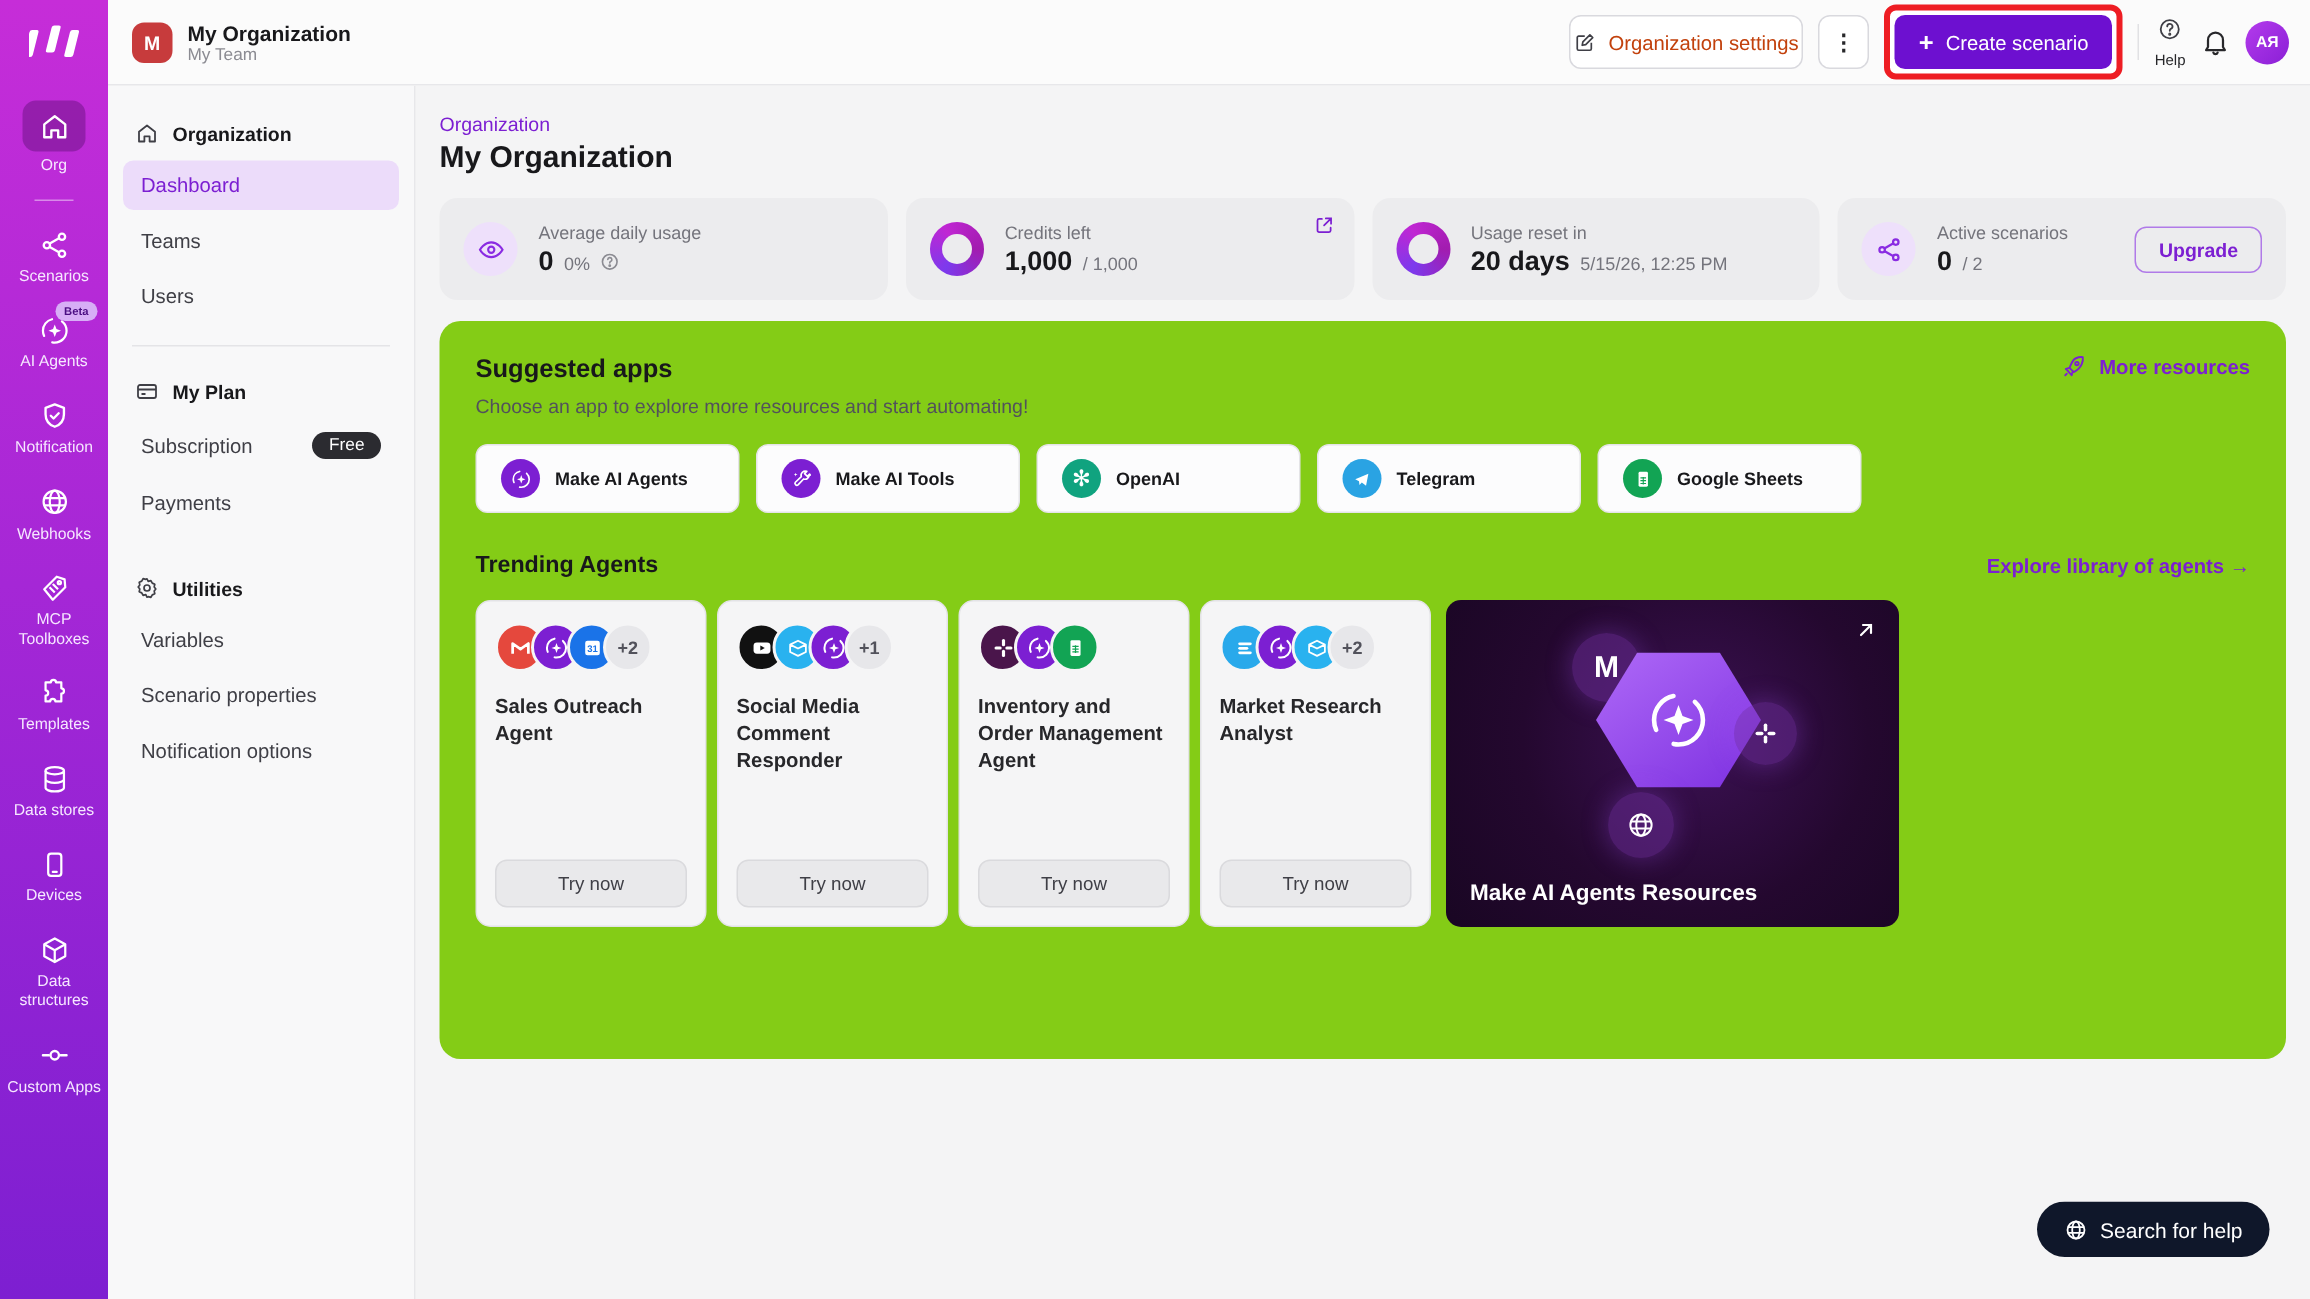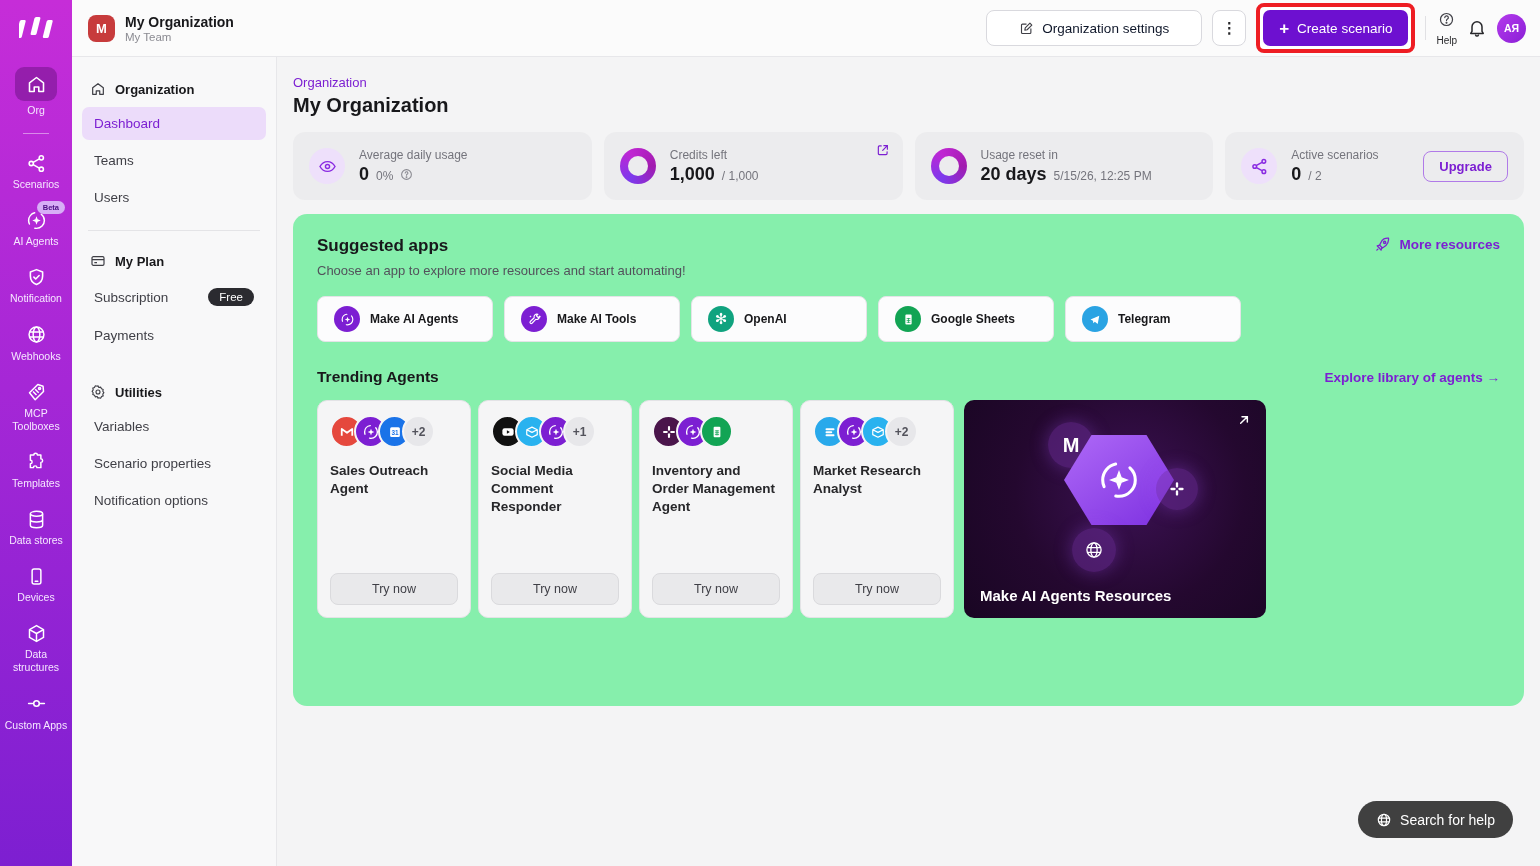--- a/index.html
+++ b/index.html
@@ -28,21 +28,21 @@
   .side-divider { height:1px; background:#e4e4e7; margin:16px 6px; }
   .pill-free { background:#2b2b30; color:#fff; font-size:11.5px; padding:3px 11px; border-radius:20px; }
 
   
   .topbar { position:fixed; left:72px; top:0; width:1468px; height:57px; background:#fbfbfb; border-bottom:1px solid #e7e7ea; display:flex; align-items:center; padding:0 14px 0 16px; z-index:25; }
   .org-avatar { width:27px; height:27px; border-radius:8px; background:#c73b3c; color:#fff; font-size:13px; font-weight:bold; display:flex; align-items:center; justify-content:center; }
   .org-head { margin-left:10px; }
   .org-title { font-size:14px; font-weight:bold; color:#18181b; }
   .org-sub { font-size:11.5px; color:#8b8b92; margin-top:1px; }
   .topbar-right { margin-left:auto; display:flex; align-items:center; gap:10px; }
-  .btn-outline { display:flex; align-items:center; gap:8px; background:#fff; border:1px solid #d9d9de; border-radius:8px; height:36px; padding:0 32px; font-size:13.5px; color:#0f172a; cursor:pointer; }
+  .btn-outline { display:flex; align-items:center; gap:8px; background:#fff; border:1px solid #d9d9de; border-radius:8px; height:36px; padding:0 2px; font-size:13.5px; color:#c2410c; cursor:pointer; }
   .btn-outline svg { width:15px; height:15px; color:#3f3f46; }
   .btn-kebab { width:34px; height:36px; background:#fff; border:1px solid #d9d9de; border-radius:8px; font-size:15px; font-weight:bold; color:#27272a; display:flex; align-items:center; justify-content:center; cursor:pointer; }
   .red-box { border:4px solid #ee1d23; border-radius:8px; padding:3px; background:#fff; }
   .btn-primary { display:flex; align-items:center; gap:8px; background:#6d10d0; border:none; border-radius:7px; height:36px; padding:0 16px; font-size:13.5px; color:#fff; cursor:pointer; }
   .btn-primary .plus { font-size:17px; font-weight:bold; line-height:1; }
   .v-div { width:1px; height:24px; background:#e1e1e4; }
   .help-link { display:flex; align-items:center; gap:7px; font-size:10px; color:#27272a; cursor:pointer;flex-direction:column; }
   .help-link svg { width:17px; height:17px; color:#3f3f46; }
   .bell { width:20px; height:20px; color:#27272a; cursor:pointer; }
   .user-avatar { width:29px; height:29px; border-radius:50%; background:linear-gradient(135deg,#b43bec,#8a1fd6); color:#fff; font-size:10.5px; font-weight:bold; display:flex; align-items:center; justify-content:center; cursor:pointer; }
@@ -61,21 +61,21 @@
   .stat-body { margin-left:14px; }
   .stat-label { font-size:12px; color:#74747c; }
   .stat-valrow { display:flex; align-items:baseline; gap:7px; margin-top:2px; }
   .stat-value { font-size:18px; font-weight:bold; color:#18181b; }
   .stat-suffix { font-size:12px; color:#74747c; }
   .q-icon { width:13px; height:13px; color:#8b8b92; align-self:center; }
   .ext-icon { position:absolute; top:11px; right:13px; width:14px; height:14px; color:#7c1fd2; cursor:pointer; }
   .btn-upgrade { margin-left:auto; border:1px solid #b07ae8; border-radius:8px; background:transparent; color:#7c1fd2; font-size:13px; font-weight:bold; padding:7px 15px; cursor:pointer; }
 
   
-  .panel { margin-top:14px; background:#86efac; border-radius:14px; padding:22px 24px; height:492px; }
+  .panel { margin-top:14px; background:#84cc16; border-radius:14px; padding:22px 24px; height:492px; }
   .panel-head { display:flex; align-items:flex-start; }
   .panel-title { font-size:17px; font-weight:bold; color:#18181b; }
   .panel-sub { font-size:13px; color:#52525b; margin-top:7px; }
   .more-link { margin-left:auto; display:flex; align-items:center; gap:8px; color:#7c1fd2; font-size:13.5px; font-weight:bold; cursor:pointer; }
   .more-link svg { width:17px; height:17px; }
   .chips-row { display:flex; gap:11px; margin-top:18px; }
   .chip { display:flex; align-items:center; gap:10px; background:#fcfcfd; border:1px solid #e4e4e7; border-radius:8px; height:46px; padding:0 16px; min-width:176px; cursor:pointer; }
   .chip-label { font-size:12px; font-weight:bold; color:#18181b; }
   .app-circle { width:26px; height:26px; border-radius:50%; display:flex; align-items:center; justify-content:center; color:#fff; flex:none; }
   .app-circle svg { width:15px; height:15px; }
@@ -99,21 +99,21 @@
   .res-title { position:absolute; left:16px; bottom:14px; color:#fff; font-size:15px; font-weight:bold; }
   .hexagon { position:absolute; left:100px; top:30px; width:110px; height:100px; background:linear-gradient(145deg,#b06bf8,#7c2fe0);
              clip-path:polygon(25% 5%, 75% 5%, 100% 50%, 75% 95%, 25% 95%, 0% 50%); display:flex; align-items:center; justify-content:center; }
   .hexagon svg { width:46px; height:46px; color:#fff; }
   .orb { position:absolute; border-radius:50%; background:rgba(120,50,170,0.45); display:flex; align-items:center; justify-content:center; color:#fff; box-shadow:0 0 18px rgba(160,80,240,0.35); }
   .orb svg { width:20px; height:20px; }
   .orb-m { left:84px; top:22px; width:46px; height:46px; font-size:20px; font-weight:bold; }
   .orb-slack { left:192px; top:68px; width:42px; height:42px; }
   .orb-globe { left:108px; top:128px; width:44px; height:44px; }
 
-  .help-fab { position:fixed; right:27px; bottom:28px; background:#404040; color:#fff; border:none; border-radius:22px; height:37px; padding:0 18px; font-size:14px; display:flex; align-items:center; gap:8px; cursor:pointer; font-family:inherit;margin-top:24px; }
+  .help-fab { position:fixed; right:27px; bottom:28px; background:#0f172a; color:#fff; border:none; border-radius:22px; height:37px; padding:0 18px; font-size:14px; display:flex; align-items:center; gap:8px; cursor:pointer; font-family:inherit;margin-top:24px; }
   .help-fab svg { width:16px; height:16px; }
 </style>
 </head>
 <body>
 
 <nav class="rail">
   <div class="rail-logo">
     <svg viewBox="0 0 34 26">
         <g fill="#fff">
           <rect x="2" y="4" width="6" height="18" rx="1.5" transform="skewX(-14)"></rect>
@@ -436,37 +436,37 @@
               <path d="M5.5 5l.5 1.5L7.5 7 6 7.5 5.5 9 5 7.5 3.5 7 5 6.5z" fill="currentColor" stroke="none"></path>
             </svg>
           </span>
         <span class="chip-label">Make AI Tools</span>
       </div>
       <div class="chip">
         <span class="app-circle" style="background:#10a37f; font-size:15px;">✻</span>
         <span class="chip-label">OpenAI</span>
       </div>
       <div class="chip">
+        <span class="app-circle" style="background:#2aa3e3">
+            <svg viewBox="0 0 24 24">
+              <path d="M4 12l14-6-2.5 13-4.5-3.5-2.5 2.5-.5-4z" fill="#fff"></path>
+            </svg>
+          </span>
+        <span class="chip-label">Telegram</span>
+      </div>
+      <div class="chip">
         <span class="app-circle" style="background:#12a454">
             <svg viewBox="0 0 24 24">
               <rect x="7" y="4" width="10" height="16" rx="1.5" fill="#fff"></rect>
               <g stroke="#12a454" stroke-width="1.2">
                 <path d="M9 10.5h6M9 13.5h6M9 16.5h6M12 9.5v8"></path>
               </g>
             </svg>
           </span>
         <span class="chip-label">Google Sheets</span>
-      </div>
-      <div class="chip">
-        <span class="app-circle" style="background:#2aa3e3">
-            <svg viewBox="0 0 24 24">
-              <path d="M4 12l14-6-2.5 13-4.5-3.5-2.5 2.5-.5-4z" fill="#fff"></path>
-            </svg>
-          </span>
-        <span class="chip-label">Telegram</span>
       </div>
     </div>
 
     <div class="trend-head">
       <div class="trend-title">Trending Agents</div>
       <div class="explore-link">Explore library of agents →</div>
     </div>
 
     <div class="cards-row">
 

